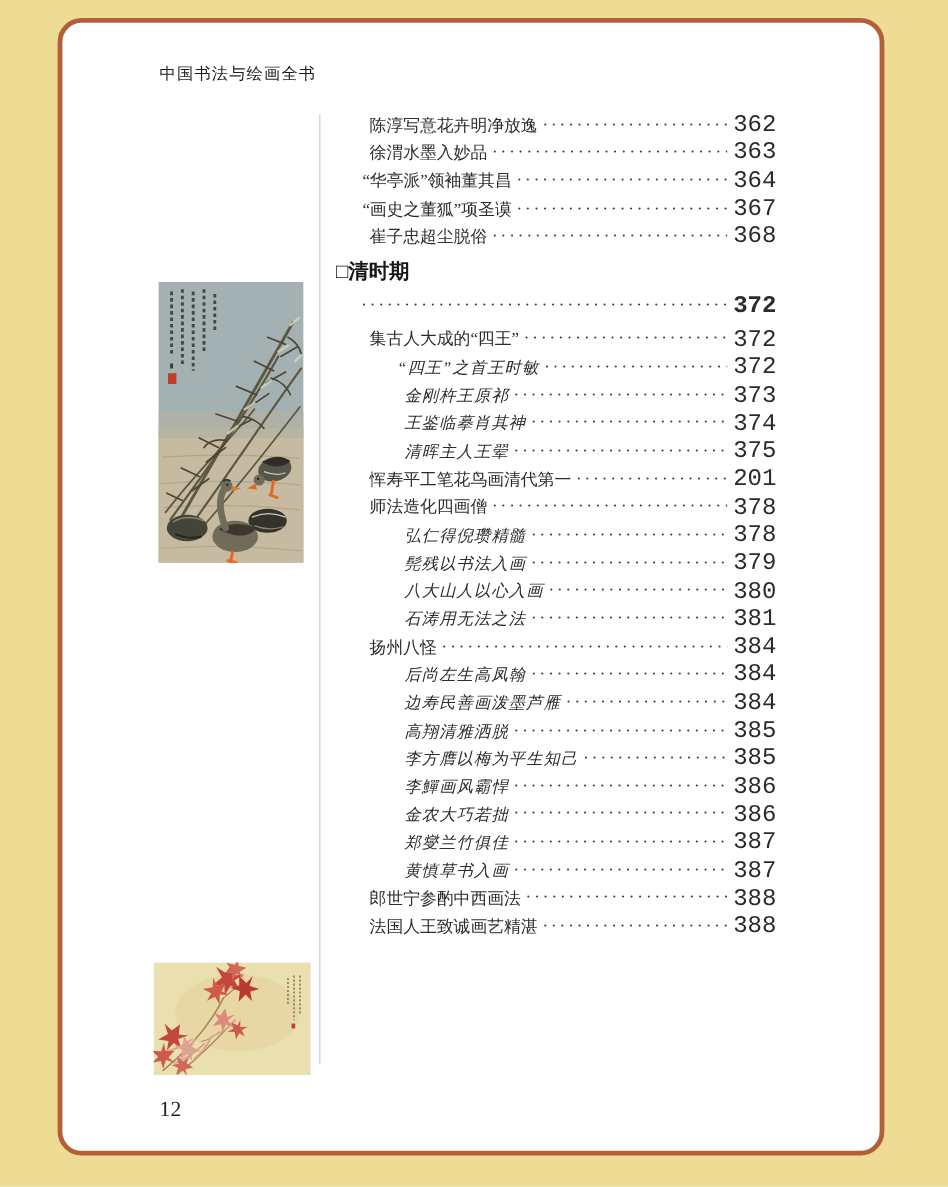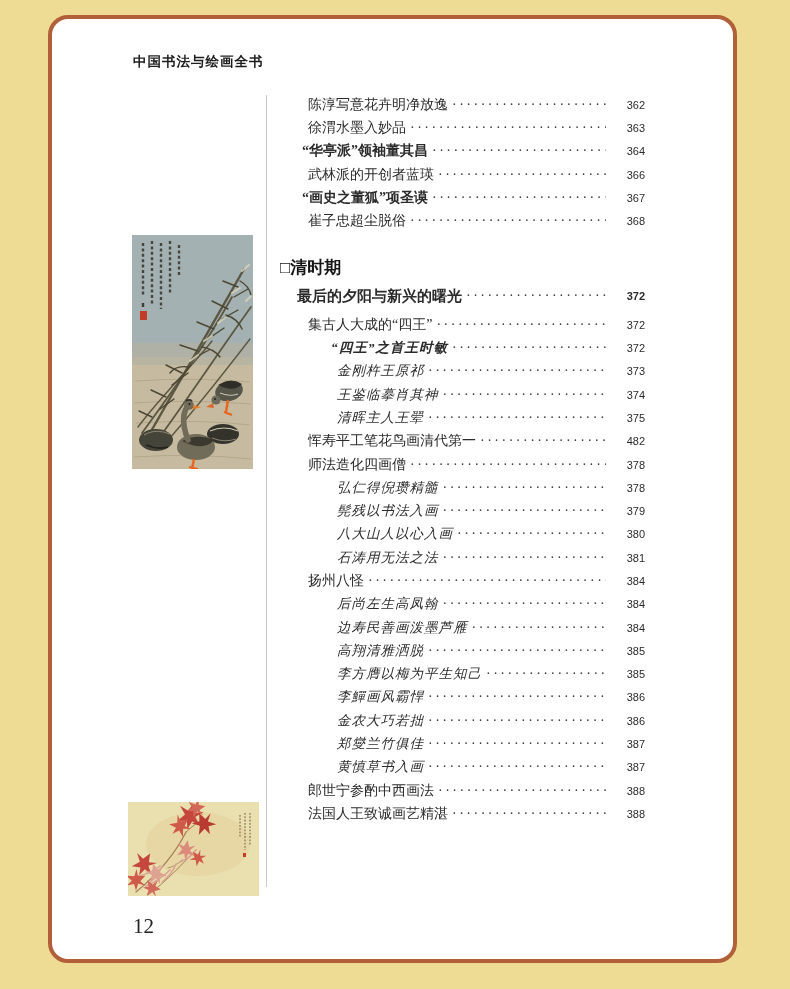--- a/index.html
+++ b/index.html
@@ -16,21 +16,21 @@
     font-family:"Liberation Serif","DejaVu Serif",serif;
     color:var(--text);
   }
   .page{
     position:absolute;left:48px;top:15px;width:689px;height:948px;
     box-sizing:border-box;background:var(--page-bg);
     border:4px solid var(--page-border);border-radius:20px;
   }
   .book-header{
     position:absolute;left:81px;top:34px;
-    font-size:13.5px;font-weight:bold;letter-spacing:1px;
+    font-size:13.5px;font-weight:normal;letter-spacing:1px;
     color:#1d1d1d;
   }
   .divider{
     position:absolute;left:214px;top:76px;width:1px;height:792px;
     background:var(--divider);
   }
   .toc{
     position:absolute;left:228px;top:74px;width:365px;
   }
   .row{
@@ -38,46 +38,46 @@
   }
   .label{white-space:nowrap;}
   .t-entry{padding-left:28px;font-size:14px;}
   .t-bold{
     padding-left:17px;font-size:15px;margin-top:2px;
     font-family:"Liberation Sans","DejaVu Sans",sans-serif;font-weight:bold;
   }
   .t-bold .num{font-weight:bold;}
   .t-bold+.t-entry{margin-top:5px;}
   .t-section{
-    padding-left:0;font-size:17px;height:30px;margin-top:20px;
+    padding-left:0;font-size:17px;height:30px;margin-top:2px;
     font-family:Liberation Mono, monospace;font-weight:bold;
     color:#161616;
   }
   .t-sub{padding-left:57px;font-size:13.5px;font-style:italic;letter-spacing:1px;}
-  .hang{margin-left:-6px;font-weight:bold;}
+  .hang{margin-left:-6px;}
   .leader{
     flex:1;overflow:hidden;white-space:nowrap;
     margin:0 5px 0 4px;color:#3a3a3a;
     font-size:14px;letter-spacing:2.5px;
     font-style:normal;font-weight:normal;
     font-family:"Liberation Serif",serif;
   }
   .leader::after{
     content:"·······················································································";
   }
   .num{
     width:34px;text-align:right;flex-shrink:0;
-    font-size:11px;font-style:normal;letter-spacing:0;
-    font-family:Liberation Sans, sans-serif;
+    font-size:20px;font-style:normal;letter-spacing:0;
+    font-family:Liberation Mono, monospace;
   }
   .painting{position:absolute;line-height:0;}
   .painting-1{left:80px;top:216px;width:121px;height:234px;}
   .painting-2{left:76px;top:783px;width:131px;height:94px;}
   .page-num{
-    position:absolute;left:81px;top:895px;font-size:21px;color:#222;
+    position:absolute;left:81px;top:895px;font-size:18px;color:#222;
   }
 </style>
 </head>
 <body>
 
 <div class="page">
 
   <div class="book-header">中国书法与绘画全书</div>
 
   <div class="divider"></div>
@@ -239,46 +239,40 @@
     <span class="leader"></span>
     <span class="num">363</span>
   </div>
 
   <div class="row t-entry">
     <span class="label hang">“华亭派”领袖董其昌</span>
     <span class="leader"></span>
     <span class="num">364</span>
   </div>
 
-  <div class="row t-entry">
-    <span class="label">武林派的开创者蓝瑛</span>
-    <span class="leader"></span>
-    <span class="num">366</span>
-  </div>
 
   <div class="row t-entry">
     <span class="label hang">“画史之董狐”项圣谟</span>
     <span class="leader"></span>
     <span class="num">367</span>
   </div>
 
   <div class="row t-entry">
     <span class="label">崔子忠超尘脱俗</span>
     <span class="leader"></span>
     <span class="num">368</span>
   </div>
 
 
   <div class="row t-section">
     <span class="label">□清时期</span>
 
   </div>
 
   <div class="row t-bold">
-    <span class="label">最后的夕阳与新兴的曙光</span>
     <span class="leader"></span>
     <span class="num">372</span>
   </div>
 
   <div class="row t-entry">
     <span class="label">集古人大成的“四王”</span>
     <span class="leader"></span>
     <span class="num">372</span>
   </div>
 
@@ -303,21 +297,21 @@
   <div class="row t-sub">
     <span class="label">清晖主人王翚</span>
     <span class="leader"></span>
     <span class="num">375</span>
   </div>
 
 
   <div class="row t-entry">
     <span class="label">恽寿平工笔花鸟画清代第一</span>
     <span class="leader"></span>
-    <span class="num">482</span>
+    <span class="num">201</span>
   </div>
 
   <div class="row t-entry">
     <span class="label">师法造化四画僧</span>
     <span class="leader"></span>
     <span class="num">378</span>
   </div>
 
   <div class="row t-sub">
     <span class="label">弘仁得倪瓒精髓</span>

